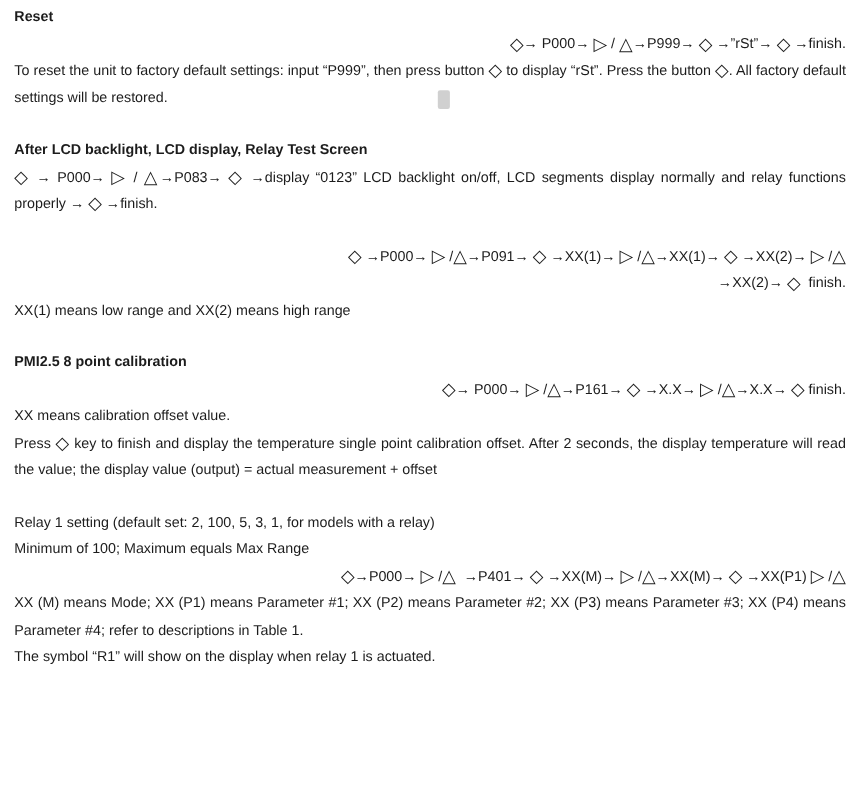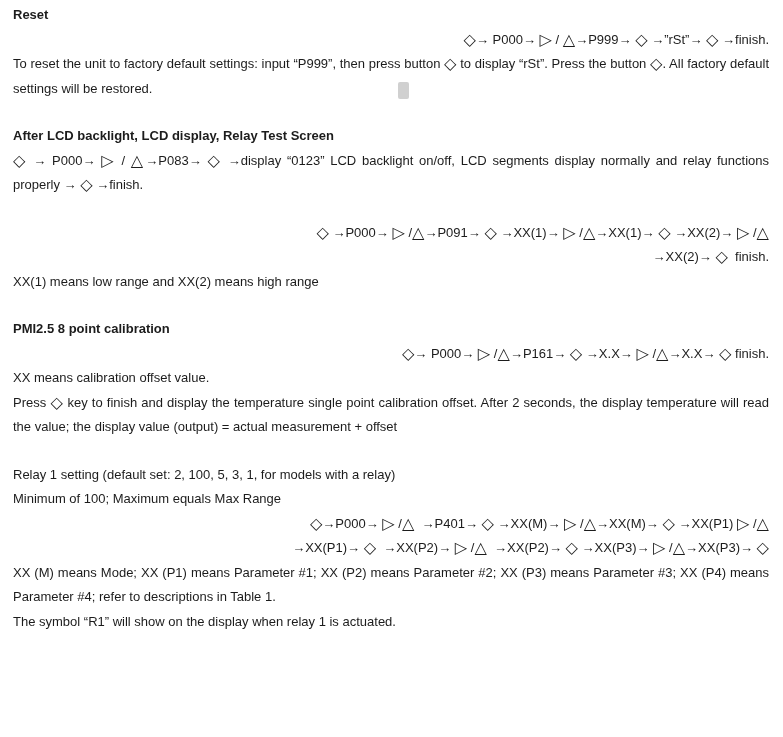--- a/index.html
+++ b/index.html
@@ -83,20 +83,19 @@
     <div class="heading">PMI2.5 8 point calibration</div>
     <div class="flowline"><span class="sym">◇</span>→ P000→ <span class="sym">▷</span> /<span class="sym">△</span>→P161→ <span class="sym">◇</span> →X.X→ <span class="sym">▷</span> /<span class="sym">△</span>→X.X→ <span class="sym">◇</span> finish.</div>
     <div class="line">XX means calibration offset value.</div>
     <p class="para">Press <span class="sym">◇</span> key to finish and display the temperature single point calibration offset. After 2 seconds, the display temperature will read the value; the display value (output) = actual measurement + offset</p>
   </section>
 
   <section class="section">
     <div class="line">Relay 1 setting (default set: 2, 100, 5, 3, 1, for models with a relay)</div>
     <div class="line">Minimum of 100; Maximum equals Max Range</div>
     <div class="flowline"><span class="sym">◇</span>→P000→ <span class="sym">▷</span> /<span class="sym">△</span>  →P401→ <span class="sym">◇</span> →XX(M)→ <span class="sym">▷</span> /<span class="sym">△</span>→XX(M)→ <span class="sym">◇</span> →XX(P1) <span class="sym">▷</span> /<span class="sym">△</span></div>
-    <div class="flowline">→XX(P1)→ <span class="sym">◇</span>  →XX(P2)→ <span class="sym">▷</span> /<span class="sym">△</span>  →XX(P2)→ <span class="sym">◇</span> →XX(P3)→ <span class="sym">▷</span> /<span class="sym">△</span>→XX(P3)→ <span class="sym">◇</span></div>
     <p class="para">XX (M) means Mode; XX (P1) means Parameter #1; XX (P2) means Parameter #2; XX (P3) means Parameter #3; XX (P4) means Parameter #4; refer to descriptions in Table 1.</p>
     <div class="line">The symbol “R1” will show on the display when relay 1 is actuated.</div>
   </section>
 
   <div class="cursor-artifact"></div>
 
 </div>
 
 </body></html>

